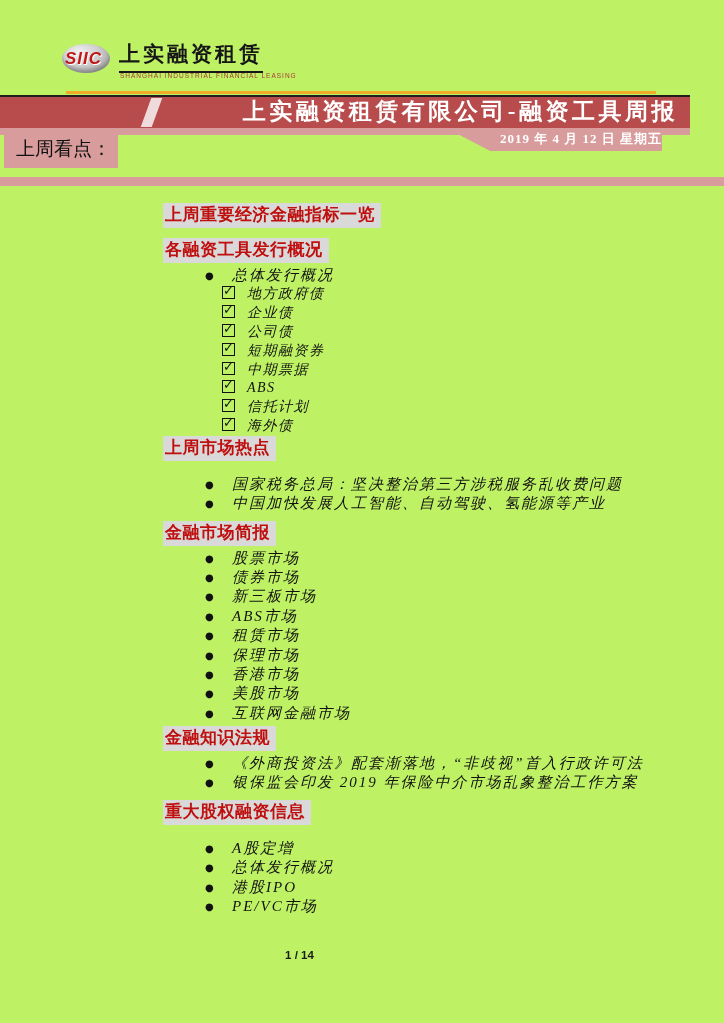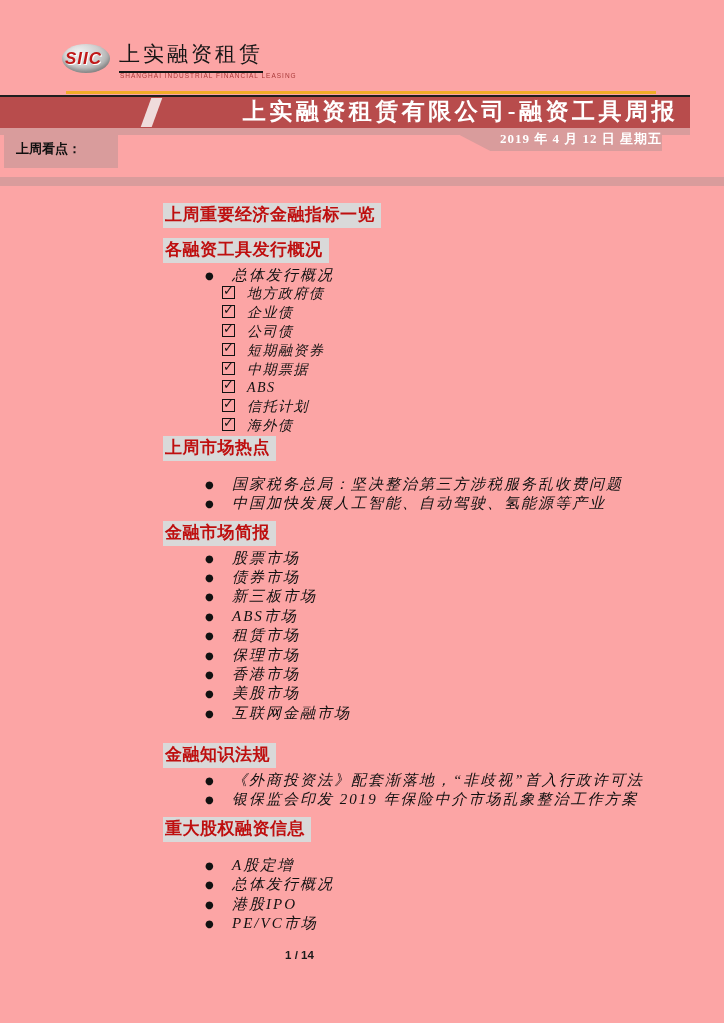--- a/index.html
+++ b/index.html
@@ -1,56 +1,56 @@
 <!DOCTYPE html>
 <html><head>
 <meta charset="utf-8">
 <style>
   html,body{margin:0;padding:0;background:#fff;}
-  .page{position:relative;width:724px;height:1023px;background:#fca5a5;overflow:hidden;
+  .page{position:relative;width:724px;height:1023px;background:#bef264;overflow:hidden;
         font-family:"Liberation Serif","DejaVu Serif",serif;color:#111;}
 
   
   .logo{position:absolute;left:62px;top:40px;width:220px;height:44px;}
   .globe{position:absolute;left:0;top:4px;width:48px;height:29px;border-radius:50%;
          background:radial-gradient(ellipse at 35% 30%, #f2f2f2 0%, #cfcfcf 45%, #8e8e8e 100%);
          box-shadow:inset 0 -3px 4px rgba(0,0,0,.25);}
   .siic{position:absolute;left:3px;top:9px;font-family:"Liberation Sans","DejaVu Sans",sans-serif;
         font-weight:bold;font-style:italic;font-size:17px;color:#c01818;letter-spacing:1px;
         text-shadow:1px 1px 0 #fff;}
-  .logo-cn{position:absolute;left:57px;top:0;font-size:21px;font-weight:normal;letter-spacing:3px;
+  .logo-cn{position:absolute;left:57px;top:0;font-size:21px;font-weight:bold;letter-spacing:3px;
            color:#161616;border-bottom:2px solid #161616;padding-bottom:3px;white-space:nowrap;
            font-family:"Liberation Sans","DejaVu Sans",sans-serif;}
   .logo-en{position:absolute;left:58px;top:32px;font-size:6.5px;letter-spacing:1px;color:#a93a3a;
            white-space:nowrap;font-family:"Liberation Sans","DejaVu Sans",sans-serif;}
 
   
   .gold-line{position:absolute;left:66px;top:91px;width:590px;height:3px;background:#f0ac28;}
   .banner{position:absolute;left:0;top:95px;width:690px;height:31px;background:#b84c4c;
           border-top:2px solid #1f1f1f;box-sizing:content-box;}
   .banner-title{position:absolute;right:12px;top:0;height:31px;line-height:30px;color:#ffffff;
           font-weight:bold;font-size:23px;letter-spacing:3.5px;white-space:nowrap;}
   .slash{position:absolute;left:146px;top:1px;width:11px;height:29px;background:#efdbdb;
          transform:skewX(-20deg);}
   .pink-strip{position:absolute;left:0;top:128px;width:690px;height:7px;background:#d99c9c;}
   .date-tab{position:absolute;left:460px;top:128px;width:202px;height:23px;background:#d99c9c;
             clip-path:polygon(0 0,100% 0,100% 100%,15% 100%,0 32%);
             color:#ffffff;font-size:13px;font-weight:bold;letter-spacing:1px;
             text-align:right;line-height:22px;box-sizing:border-box;white-space:nowrap;}
   .highlights-box{position:absolute;left:4px;top:130px;width:114px;height:38px;background:#d99c9c;
-            color:#101010;font-weight:bold;font-size:13px;line-height:38px;padding-left:12px;
+            color:#101010;font-weight:normal;font-size:19px;line-height:38px;padding-left:12px;
             box-sizing:border-box;font-family:"Liberation Sans","DejaVu Sans",sans-serif;white-space:nowrap;}
   .pink-bar{position:absolute;left:0;top:177px;width:724px;height:9px;background:#d99c9c;}
 
   
   .content{position:absolute;left:163px;top:203px;width:520px;}
   .h{display:inline-block;background:#d9d9d9;color:#bf0f0f;font-weight:bold;font-size:17px;
      letter-spacing:0.5px;line-height:21px;padding:1px 6px 3px 2px;white-space:nowrap;}
   .sec1{margin-top:10px;} .sec2{margin-top:0px;} .sec3{margin-top:7px;}
-  .sec4{margin-top:20px;} .sec5{margin-top:7px;}
+  .sec4{margin-top:3px;} .sec5{margin-top:7px;}
   .items{margin-top:3px;} .items-tight{margin-top:14px;}
   .b-item{padding-left:42px;height:19.4px;line-height:19.4px;font-size:15px;font-style:italic;
           letter-spacing:2px;white-space:nowrap;}
   .dot{display:inline-block;width:11px;margin-right:16px;font-size:10px;font-style:normal;
        vertical-align:1px;letter-spacing:0;font-family:"DejaVu Sans",sans-serif;}
   .c-item{padding-left:59px;height:18.8px;line-height:18.8px;font-size:14px;font-style:italic;
           letter-spacing:1.5px;white-space:nowrap;}
   .cbx{display:inline-block;position:relative;width:11px;height:11px;border:1.6px solid #111;
        margin-right:12px;vertical-align:-1px;font-style:normal;letter-spacing:0;}
   .cbx i{position:absolute;left:0px;top:-5px;font-style:normal;font-weight:bold;font-size:13px;

